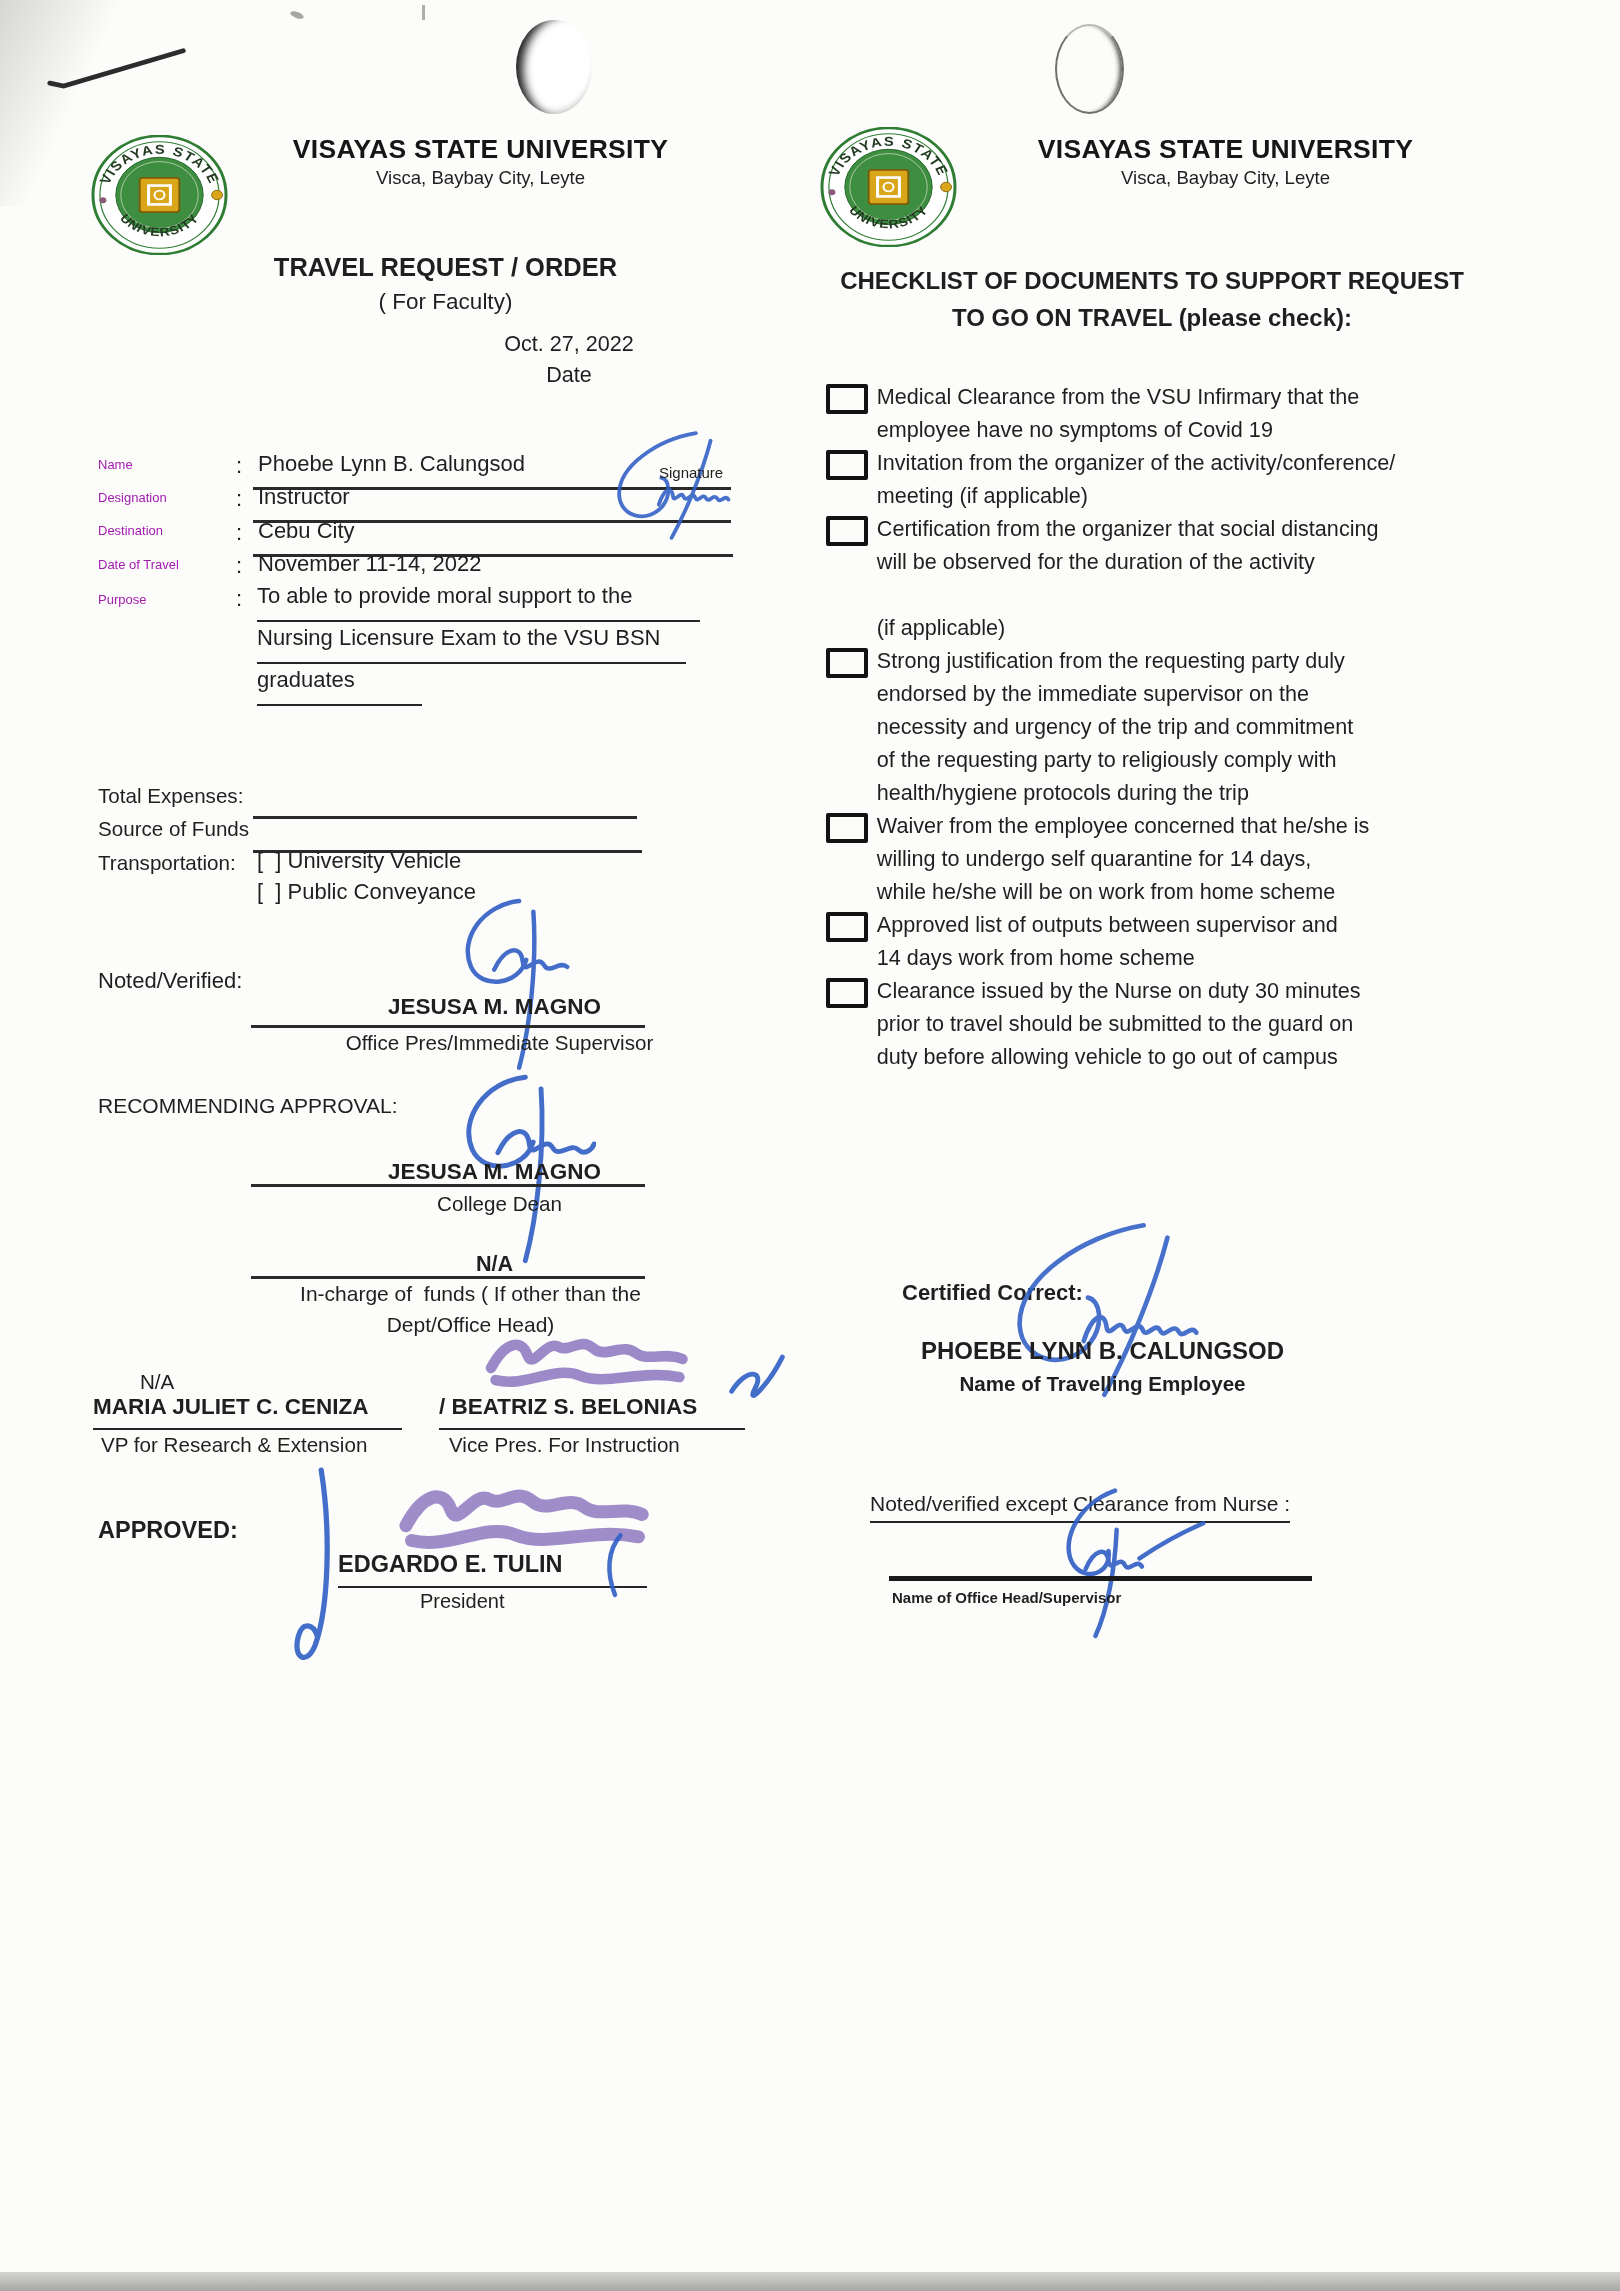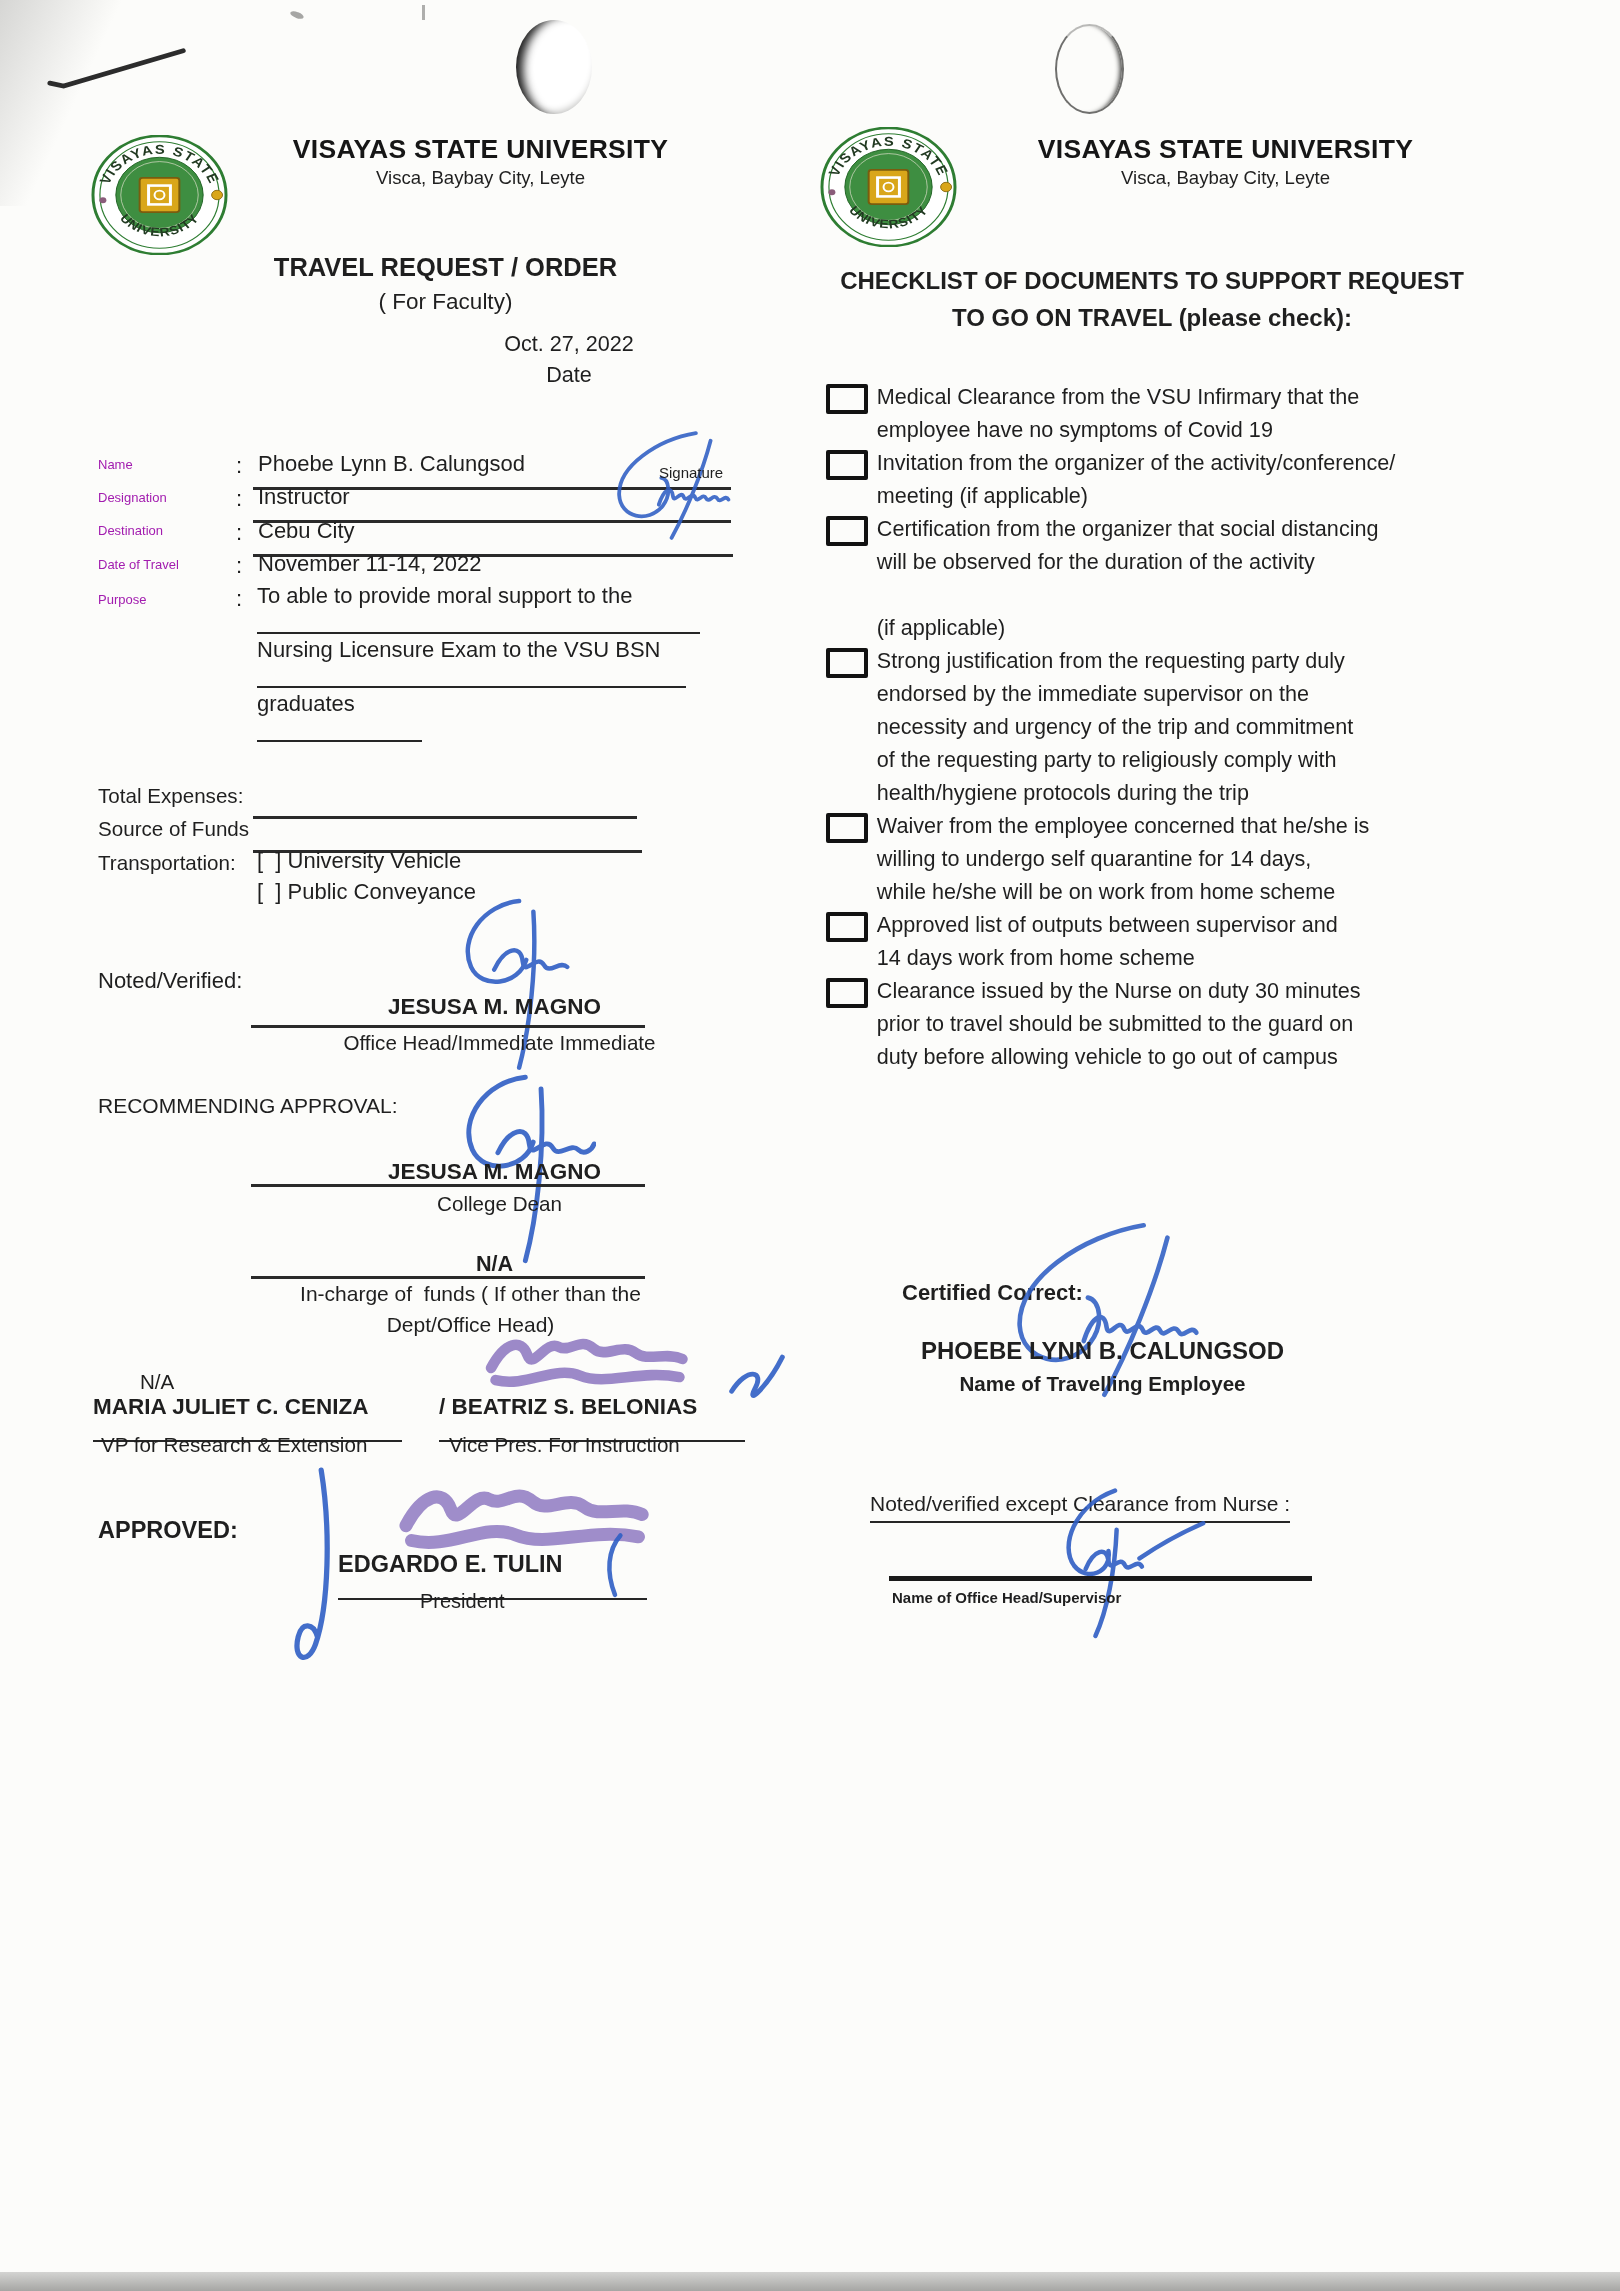--- a/index.html
+++ b/index.html
@@ -5,21 +5,21 @@
   *{margin:0;padding:0;box-sizing:border-box}
   html,body{background:#e9e9e7}
   body{font-family:"Liberation Sans",sans-serif;color:#1f1f1f}
   .paper{position:relative;width:1620px;height:2292px;margin:0 auto;background:#fcfcfa;overflow:hidden}
   .abs{position:absolute}
   .b{font-weight:bold}
   .ctr{text-align:center}
   .pre{white-space:pre}
   .nw{white-space:nowrap}
   .hr{position:absolute;height:2.9px;background:#2a2a2a}
-  .uline{border-bottom:2.9px solid #262626;padding-bottom:20px}
+  .uline{border-bottom:2.9px solid #262626;padding-bottom:8px}
   .lbl{font-size:13px;color:#a21caf}
   .val{font-size:22px;line-height:32px}
   .uni-name{font-size:26.5px;font-weight:bold;letter-spacing:0.3px;color:#161616}
   .uni-addr{font-size:18.6px;margin-top:2px}
   .cl-items{position:absolute;left:826px;top:380px;width:692px}
   .cl-item{display:flex;align-items:flex-start}
   .cbox{flex:0 0 auto;width:42px;height:30px;border:4.9px solid #121212;border-radius:2px;margin:3.9px 8.8px 0 0}
   .cl-text{font-size:21.6px;line-height:33px}
   .cl-line{min-height:33px;white-space:nowrap}
   svg{display:block}
@@ -118,21 +118,21 @@
   <span class="abs" style="left:98px;top:968px;font-size:22px">Noted/Verified:</span>
   <svg class="abs" style="left:436px;top:885px" width="152" height="196" viewBox="0 0 160 220">
     <g fill="none" stroke="#2f5ec4" stroke-width="5" stroke-linecap="round" opacity="0.9">
       <path d="M 88,18 C 48,22 20,60 34,92 C 46,118 88,112 96,84"></path>
       <path d="M 60,95 C 72,70 90,66 92,86 C 94,104 108,76 116,90 C 122,101 134,84 142,92"></path>
       <path d="M 104,30 C 108,90 100,160 88,205"></path>
     </g>
   </svg>
   <div class="abs ctr b nw" style="left:333px;top:994px;width:323px;font-size:22.5px">JESUSA M. MAGNO</div>
   <div class="hr" style="left:251px;top:1025px;width:394px"></div>
-  <div class="abs ctr nw" style="left:284px;top:1031px;width:431px;font-size:20.6px">Office Head/Immediate Immediate</div>
+  <div class="abs ctr nw" style="left:284px;top:1031px;width:431px;font-size:20.6px">Office Pres/Immediate Supervisor</div>
 
   <span class="abs" style="left:98px;top:1094px;font-size:21px">RECOMMENDING APPROVAL:</span>
   <svg class="abs" style="left:439px;top:1057px" width="157" height="221" viewBox="0 0 160 220">
     <g fill="none" stroke="#2f5ec4" stroke-width="5" stroke-linecap="round" opacity="0.9">
       <path d="M 88,18 C 48,22 20,60 34,92 C 46,118 88,112 96,84"></path>
       <path d="M 60,95 C 72,70 90,66 92,86 C 94,104 108,76 116,90 C 122,101 134,84 142,92 C 148,98 156,92 158,86"></path>
       <path d="M 104,30 C 108,90 100,160 88,205"></path>
     </g>
   </svg>
   <div class="abs ctr b nw" style="left:333px;top:1159px;width:323px;font-size:22.5px">JESUSA M. MAGNO</div>

